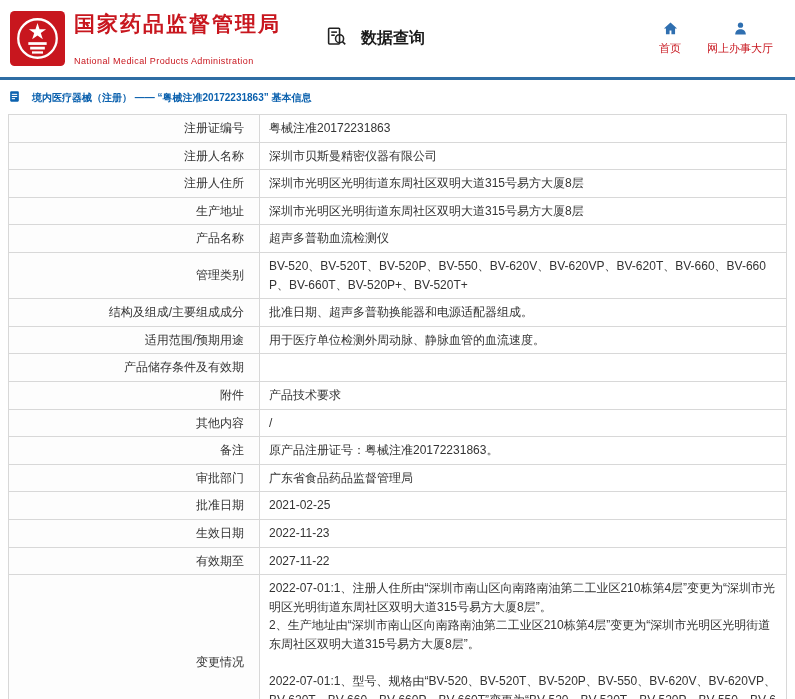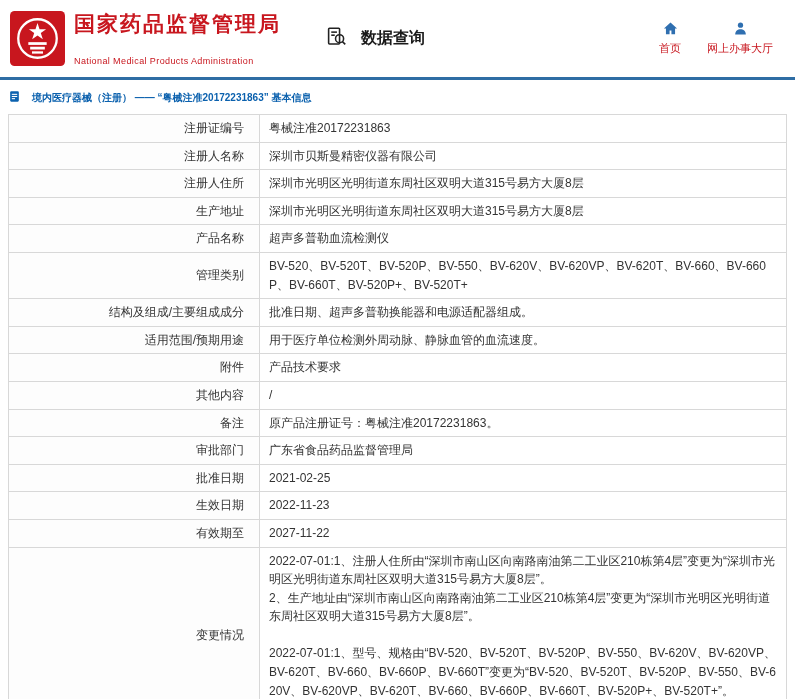--- a/index.html
+++ b/index.html
@@ -157,20 +157,24 @@
     </tr>
     <tr>
       <td class="lbl">结构及组成/主要组成成分</td>
       <td class="val">批准日期、超声多普勒换能器和电源适配器组成。</td>
     </tr>
     <tr>
       <td class="lbl">适用范围/预期用途</td>
       <td class="val">用于医疗单位检测外周动脉、静脉血管的血流速度。</td>
     </tr>
     <tr>
+      <td class="lbl">产品储存条件及有效期</td>
+      <td class="val"></td>
+    </tr>
+    <tr>
       <td class="lbl">附件</td>
       <td class="val">产品技术要求</td>
     </tr>
     <tr>
       <td class="lbl">其他内容</td>
       <td class="val">/</td>
     </tr>
     <tr>
       <td class="lbl">备注</td>
       <td class="val">原产品注册证号：粤械注准20172231863。</td>

